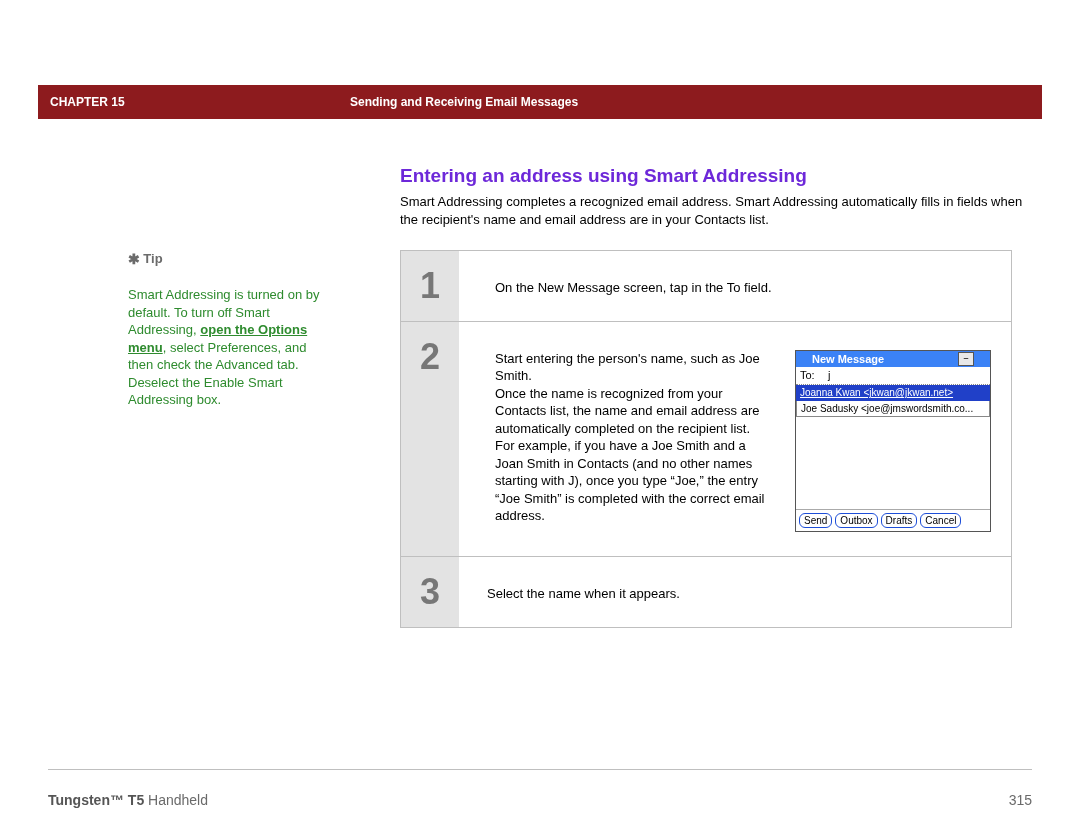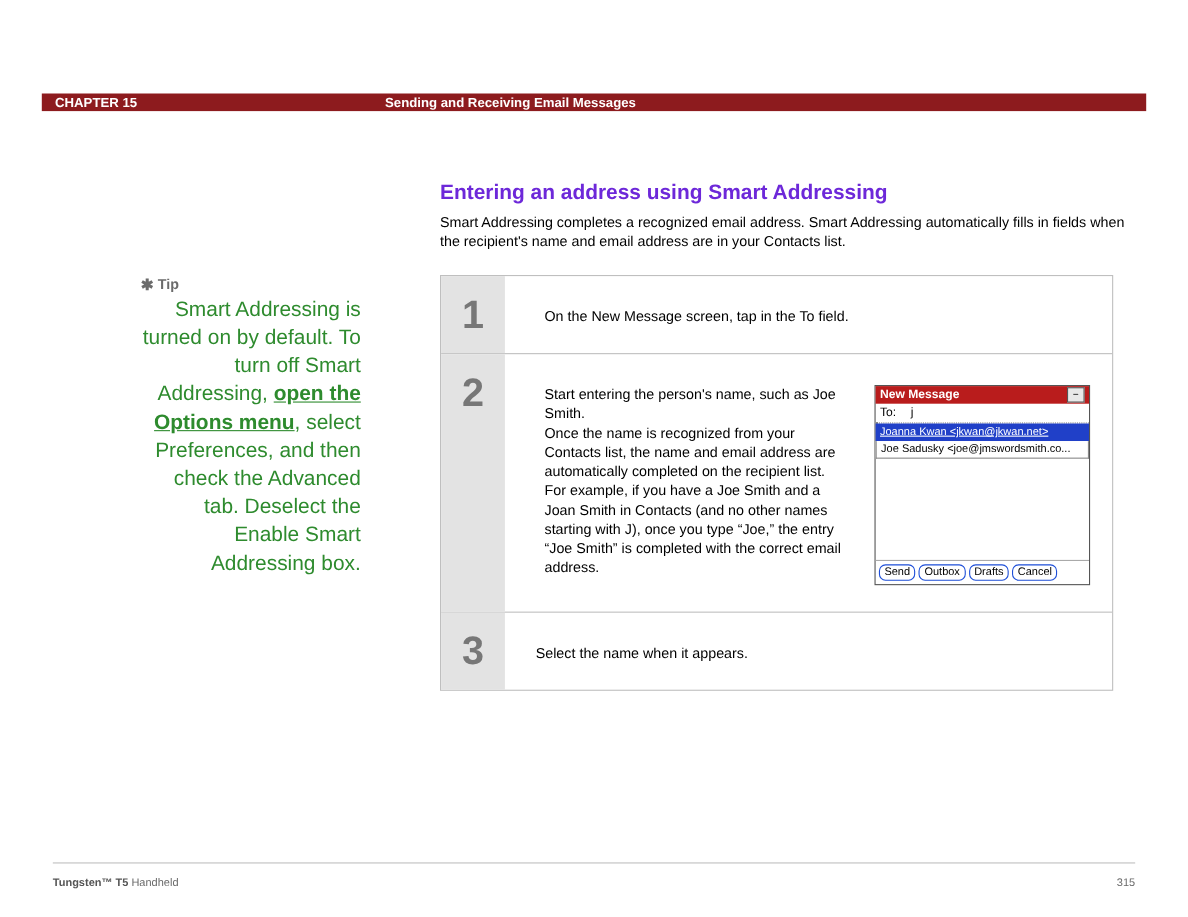--- a/index.html
+++ b/index.html
@@ -9,21 +9,21 @@
     color: #000000;
     width: 1080px;
     height: 834px;
     position: relative;
   }
   .header-bar {
     position: absolute;
     top: 85px;
     left: 38px;
     right: 38px;
-    height: 16px;
+    height: 34px;
     background: #8d1b1e;
     color: #ffffff;
     display: flex;
     align-items: center;
     font-size: 12px;
     font-weight: bold;
   }
   .header-chapter { padding-left: 12px; width: 300px; }
   .header-title { }
   .content {
@@ -44,25 +44,24 @@
     color: #000;
   }
   .sidebar {
     position: absolute;
     top: 250px;
     left: 128px;
     width: 200px;
   }
   .tip-header { font-size: 13px; font-weight: bold; color:#6b6b6b; }
   .tip-body {
-    font-size: 19px;
+    font-size: 13px;
     line-height: 1.35;
     color: #2e8b2e;
-    margin-top: 3px;
-    text-align: right;
+    margin-top: 20px;
   }
   .tip-link { font-weight: bold; text-decoration: underline; color:#2e8b2e; }
   .steps {
     position: absolute;
     top: 250px;
     left: 400px;
     width: 610px;
     border: 1px solid #bfbfbf;
   }
   .step-row { display:flex; border-bottom:1px solid #bfbfbf; }
@@ -93,24 +92,24 @@
   
   .pda {
     width:194px;
     border:1px solid #555;
     background:#ffffff;
     font-family: Tahoma, Arial, sans-serif;
     font-size:11px;
     position:relative;
   }
   .pda-title {
-    background:#b91c1c;
+    background:#3b82f6;
     color:#fff;
     font-weight:bold;
-    padding:1px 4px;
+    padding:1px 16px;
     display:flex;
     justify-content:space-between;
     align-items:center;
     font-size:11px;
   }
   .pda-min {
     width:14px; height:12px; background:#e8e8e8; border:1px solid #555;
     display:flex; align-items:center; justify-content:center; color:#333; font-size:9px; line-height:1;
   }
   .pda-field-row { display:flex; align-items:flex-end; padding:1px 4px; border-bottom:1px solid #aaa; }
@@ -123,24 +122,24 @@
   .pda-subj { padding:1px 4px; border-top:1px solid #888; }
   .pda-body { height:92px; }
   .pda-buttons { display:flex; gap:3px; padding:3px 3px; border-top:1px solid #aaa;}
   .pda-btn { border:1px solid #1d4ed8; border-radius:6px; font-size:10px; padding:0px 4px; line-height:13px; background:#fff;}
 
   .footer {
     position:absolute;
     left:48px; right:48px;
     bottom:26px;
     border-top:1px solid #bfbfbf;
-    padding-top:12px;
+    padding-top:22px;
     display:flex;
     justify-content:space-between;
-    font-size:10px;
+    font-size:14px;
     color:#6a6a6a;
   }
   .footer-left b { color:#555555; }
   .star-icon { font-size:14px; color:#6b6b6b; position:relative; top:1px; }
 </style>
 </head>
 <body>
 
 <div class="header-bar">
   <span class="header-chapter">CHAPTER 15</span>

